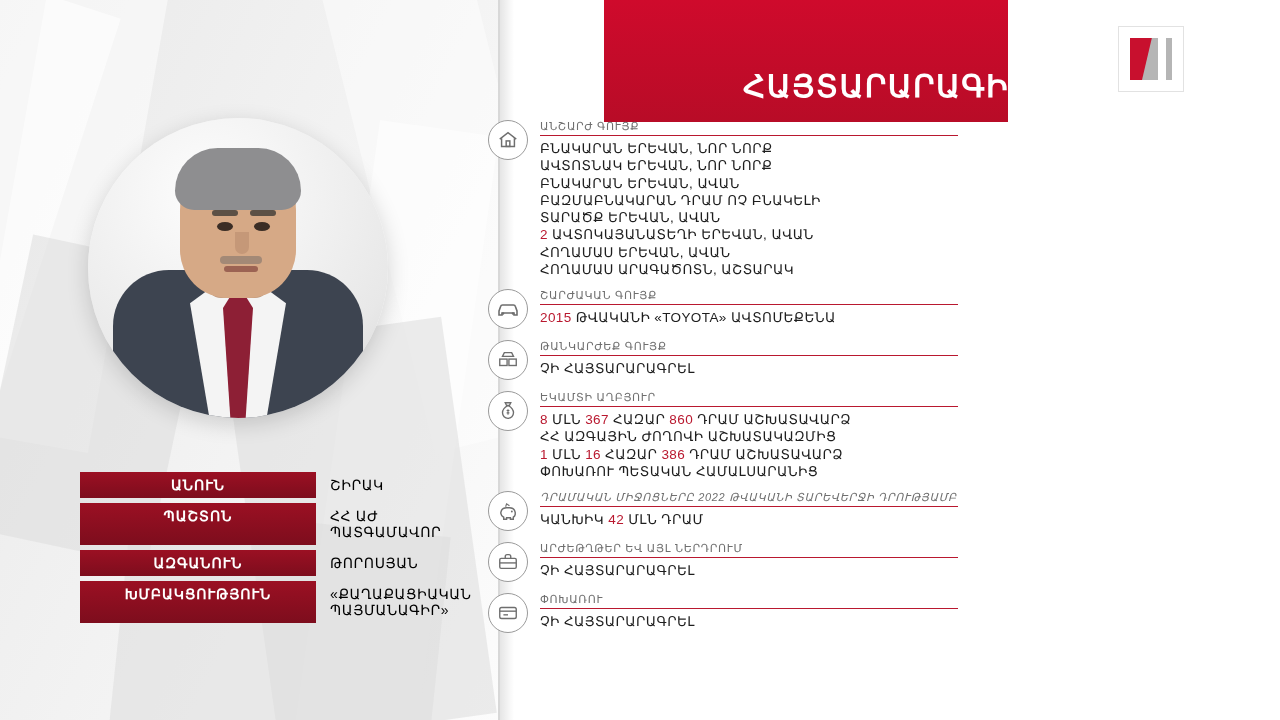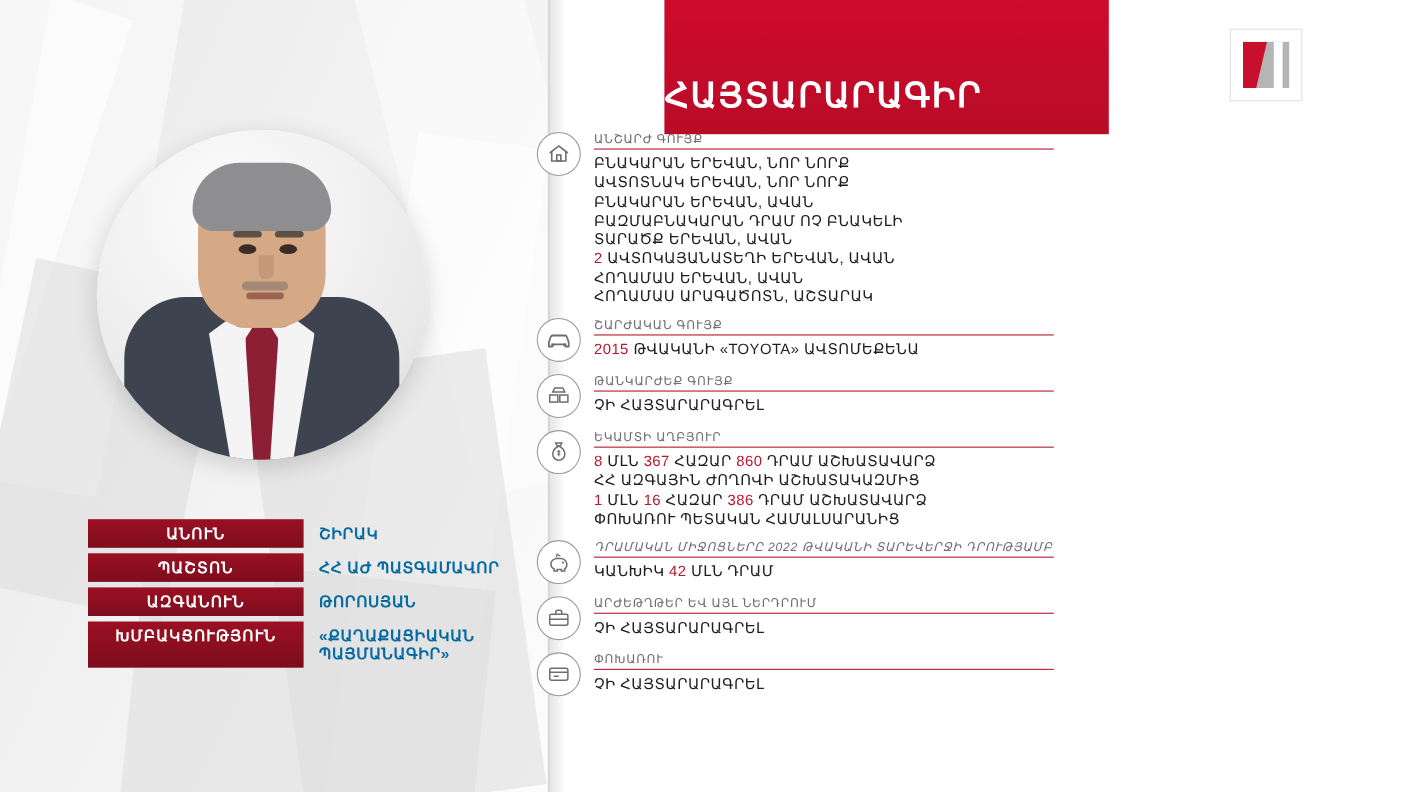--- a/index.html
+++ b/index.html
@@ -55,22 +55,22 @@
 
   
   .header-band {
     position: absolute;
     left: 604px; top: 0; width: 404px; height: 122px;
     background: #c8102e;
     background: linear-gradient(180deg,#cf0a2c 0%, #b80c27 100%);
   }
   .header-title {
     position: absolute;
-    left: 604px; top: 68px; width: 404px;
-    text-align: left;
+    left: 628px; top: 68px; width: 404px;
+    text-align: right;
     color: #ffffff;
     font-size: 31px;
     font-weight: bold;
     letter-spacing: 1.5px;
   }
 
   
   .logo-box {
     position: absolute;
     right: 96px; top: 26px;
@@ -171,35 +171,35 @@
   .info-rows {
     position: absolute;
     left: 80px; top: 472px; width: 410px;
   }
   .info-row {
     display: flex;
     align-items: stretch;
     margin-bottom: 5px;
   }
   .info-label {
-    width: 196px;
+    width: 236px;
     background: #8d0f22;
     background: linear-gradient(180deg,#9b1023 0%, #7d0d1d 100%);
     color: #fff;
     font-size: 14px;
     letter-spacing: 1px;
     text-align: center;
     padding: 5px 4px;
     font-weight: bold;
   }
   .info-value {
     flex: 1;
-    color: #0369a1;
+    color: #000000;
     font-size: 14px;
-    font-weight: bold;
+    font-weight: normal;
     letter-spacing: .6px;
     padding: 5px 0 5px 14px;
     display: flex;
     align-items: center;
   }
   .info-value.multiline { line-height: 1.15; }
 
   
   .decl-list {
     position: absolute;

